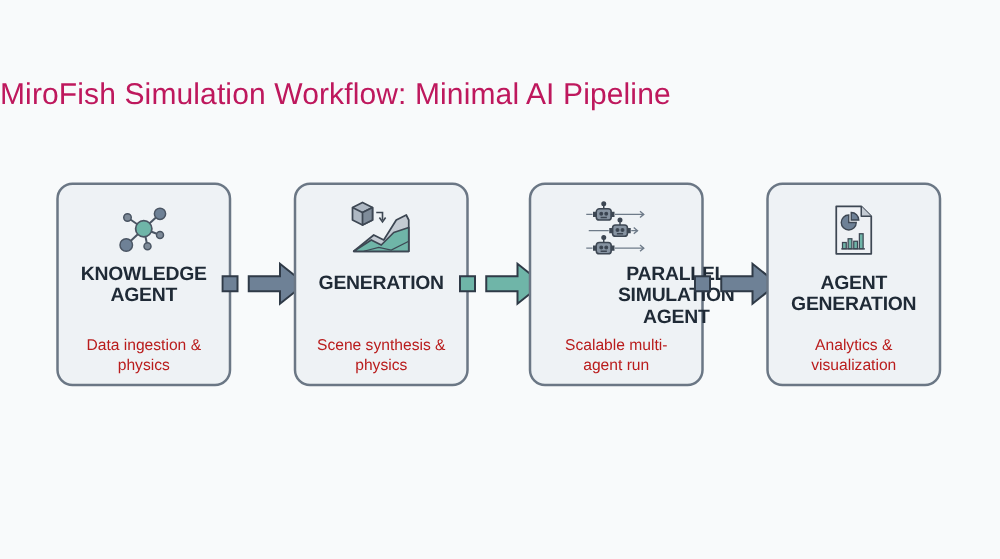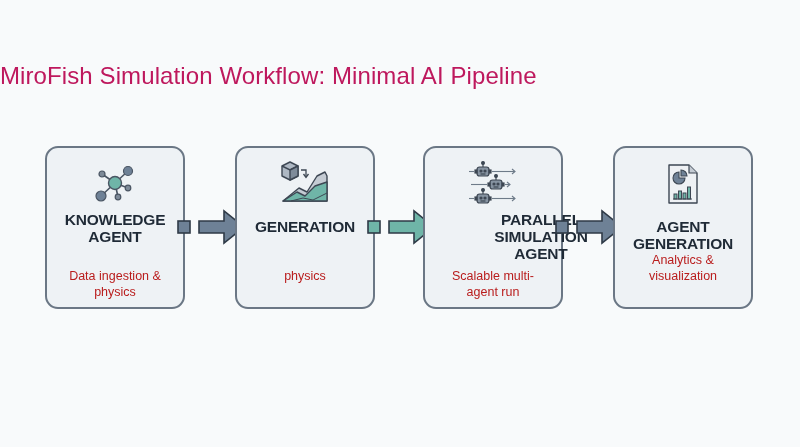--- a/index.html
+++ b/index.html
@@ -78,20 +78,21 @@
     <path d="M26.5 16 L29 19.5 L31.5 16" fill="none" stroke="#3d4753" stroke-width="1.3"></path>
 
     <path d="M6 43 L22 30 L30 34 L40 18 L48 14 L50 18 L50 43 Z" fill="#c4cbd3" stroke="#3d4753" stroke-width="1.4" stroke-linejoin="round"></path>
     <path d="M6 43 L20 34 L28 38 L38 28 L50 24 L50 43 Z" fill="#6fb5a8" stroke="#3d4753" stroke-width="1.4" stroke-linejoin="round"></path>
     <path d="M14 43 L26 40 L36 42 L50 35" fill="none" stroke="#3d4753" stroke-width="1"></path>
   </svg>
   <div class="heading" style="top:70px;">
     <div>GENERATION</div>
   </div>
   <div class="desc" style="top:120px;">
+    <div>Scene synthesis &amp;</div>
     <div>physics</div>
   </div>
 </div>
 
 <svg class="connector" style="left:367px;" width="70" height="42" viewBox="0 0 70 42">
   <rect x="1" y="12" width="12" height="12" fill="#6fb5a8" stroke="#2f3a47" stroke-width="1.6"></rect>
   <path d="M22 12 H47 V2 L67 18 L47 34 V24 H22 Z" fill="#6fb5a8" stroke="#2f3a47" stroke-width="1.6" stroke-linejoin="miter"></path>
 </svg>
 
 <div class="box" style="left:423px;">
@@ -166,17 +167,17 @@
       <rect x="12.5" y="28" width="3" height="8"></rect>
       <rect x="17" y="30" width="3" height="6"></rect>
       <rect x="21.5" y="24" width="3" height="12"></rect>
     </g>
     <line x1="7" y1="36" x2="26" y2="36" stroke="#3d4753" stroke-width="1"></line>
   </svg>
   <div class="heading" style="top:70px;">
     <div>AGENT</div>
     <div>GENERATION</div>
   </div>
-  <div class="desc" style="top:104px;">
+  <div class="desc" style="top:120px;">
     <div>Analytics &amp;</div>
     <div>visualization</div>
   </div>
 </div>
 
 </body></html>

